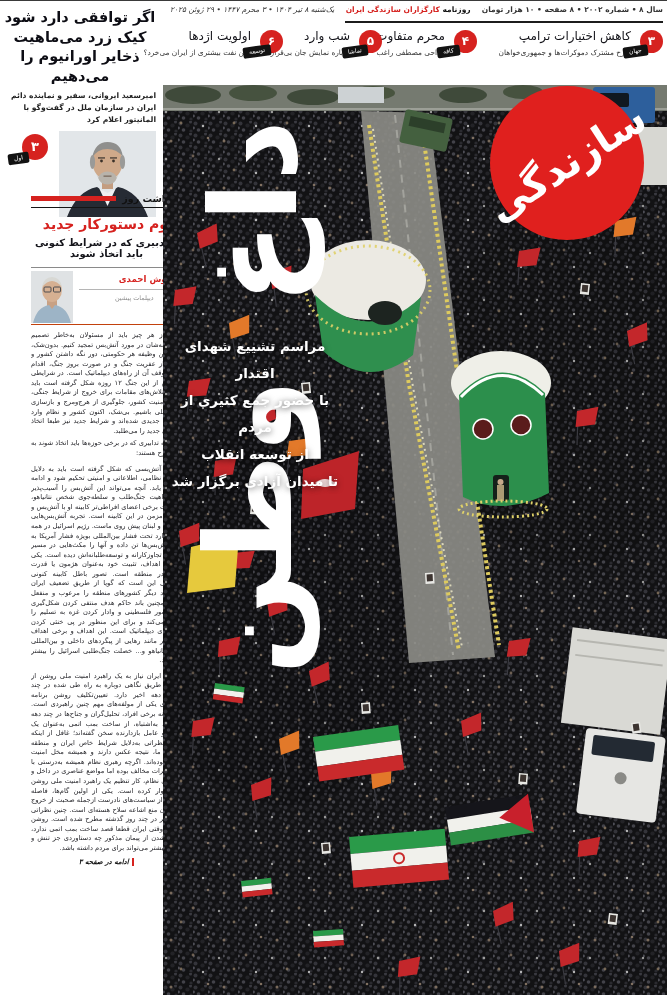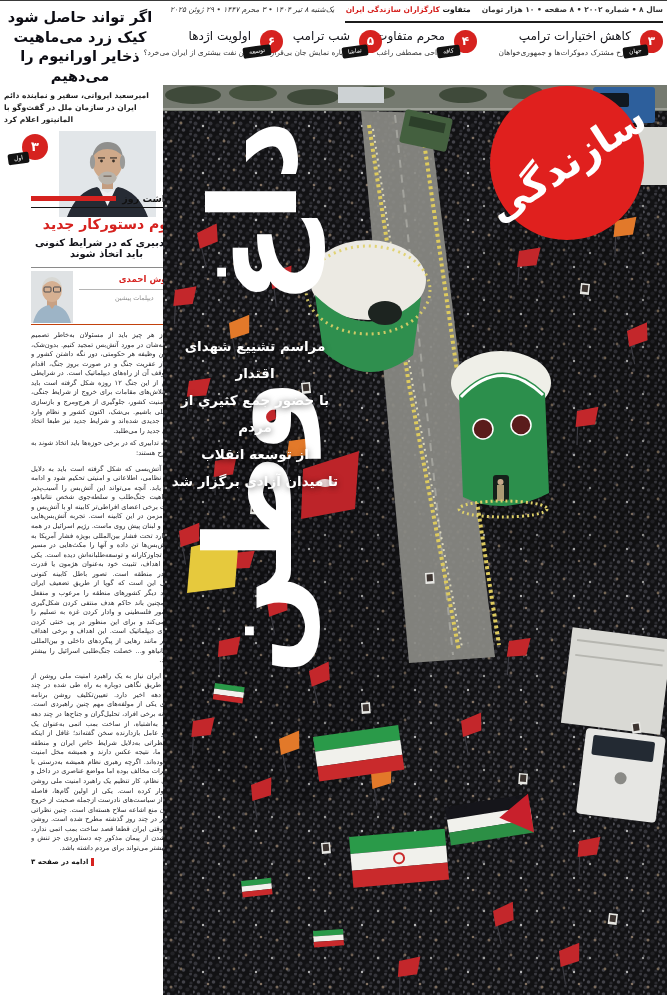--- a/index.html
+++ b/index.html
@@ -23,21 +23,21 @@
   .nav-badge { position:relative; width:27px; flex:0 0 27px; }
   .nav-circle { width:23px; height:23px; border-radius:50%; background:#d6221f; color:#fff; font-weight:bold; font-size:12px; line-height:23px; text-align:center; }
   .tag-box { position:absolute; top:16px; left:-13px; background:#121212; color:#fff; font-size:6px; line-height:1; padding:2px 6px 2.5px; border-radius:2px; transform:rotate(-8deg); white-space:nowrap; }
   .nav-text { padding-right:5px; text-align:right; }
   .nav-title { font-size:12px; font-weight:normal; color:#14141a; line-height:1.15; white-space:nowrap; }
   .nav-sub { font-size:7.4px; color:#333; margin-top:4px; white-space:nowrap; }
 
   
   .lead-story { position:absolute; top:8px; left:4px; width:152px; }
   .lead-headline { font-size:14.5px; font-weight:bold; color:#0d0d14; text-align:center; line-height:1.35; }
-  .lead-sub { margin-top:4px; font-size:7.6px; font-weight:bold; color:#222; text-align:left; line-height:1.55; }
+  .lead-sub { margin-top:4px; font-size:7.6px; font-weight:bold; color:#222; text-align:right; line-height:1.55; }
   .lead-visual { position:relative; height:88px; margin-top:5px; }
   .lead-portrait { position:absolute; right:0; top:0; width:97px; height:86px; }
   .lead-badge { position:absolute; left:14px; top:3px; width:30px; }
   .lead-badge .nav-circle { width:26px; height:26px; font-size:13px; line-height:26px; }
   .lead-badge .tag-box { top:19px; left:-10px; }
 
   
   .left-col { position:absolute; top:193px; left:4px; width:151px; height:804px; overflow:hidden;margin-left:27px; }
   .note-header { display:flex; align-items:center; gap:6px; }
   .note-bar { flex:1; height:5.5px; background:#d6221f; }
@@ -48,21 +48,21 @@
   .author-block { position:relative; margin-top:8px; border-top:1px solid #8a8a8a; border-bottom:1px solid #c2410c; height:58px; }
   .author-photo { position:absolute; left:0; top:3px; width:42px; height:52px; }
   .author-text { margin-left:48px; text-align:right; }
   .author-name { padding-top:6px; font-size:8.6px; font-weight:bold; color:#d6221f; }
   .author-mid-rule { border-bottom:1px solid #b5b5b5; margin:5px 0 4px; }
   .author-role { font-size:6.4px; color:#8d8d8d; padding-left:36px; text-align:left; }
   .article-body { margin-top:6px; font-size:6.7px; line-height:1.43; text-align:justify; color:#1f1f24; }
   .article-body p { margin-bottom:3px; }
   .num-box { float:right; width:16px; height:19px; margin:2px 0 1px 5px; background:#d6221f; color:#fff; font-size:10px; font-weight:bold; text-align:center; line-height:19px; }
   .li-item { margin-top:6px; }
-  .continuation { margin-top:3px; text-align:left; font-size:7px; font-weight:bold; color:#111; }
+  .continuation { margin-top:3px; text-align:center; font-size:7px; font-weight:bold; color:#111;font-style:italic; }
   .red-tick { display:inline-block; width:2.5px; height:8px; background:#d6221f; vertical-align:middle; margin-left:3px; }
 
   
   .photo { position:absolute; top:85px; left:163px; width:504px; height:910px; background:#141416; overflow:hidden; }
   .photo svg.scene { position:absolute; inset:0; }
   .logo-circle { position:absolute; left:327px; top:1px; width:154px; height:154px; border-radius:50%; background:#e0201e; display:flex; align-items:center; justify-content:center; }
   .logo-circle span { transform:rotate(-33deg); color:#fff; font-size:40px; font-weight:bold; white-space:nowrap; }
   .big-word { position:absolute; color:#fff; font-weight:bold; text-align:center; transform:rotate(-90deg); line-height:1; }
   .word1 { left:-33px; top:42px; width:250px; height:170px; font-size:120px; line-height:170px; }
   .word2 { left:-63px; top:362px; width:300px; height:160px; font-size:120px; line-height:160px; }
@@ -70,21 +70,21 @@
 </style>
 </head>
 <body>
 
 <div class="page">
   <div class="top-hairline"></div>
 
   <header class="masthead">
     <span class="issue-info">سال ۸ • شماره ۲۰۰۲ • ۸ صفحه • ۱۰ هزار تومان</span>
     <span class="paper-title">
-      <span>متفاوت</span>
+      <span>روزنامه</span>
       <span class="red">کارگزاران سازندگی ایران</span>
     </span>
     <span class="date-line">یک‌شنبه ۸ تیر ۱۴۰۴ • ۳ محرم ۱۴۴۷ • ۲۹ ژوئن ۲۰۲۵</span>
   </header>
   <div class="masthead-rule"></div>
 
   <nav class="nav-row">
     <div class="nav-item w1">
       <div class="nav-badge">
         <div class="nav-circle">۳</div>
@@ -104,39 +104,39 @@
         <div class="nav-title">محرم متفاوت</div>
         <div class="nav-sub">مداحی مصطفی راغب</div>
       </div>
     </div>
     <div class="nav-item w3">
       <div class="nav-badge">
         <div class="nav-circle">۵</div>
         <div class="tag-box">تماشا</div>
       </div>
       <div class="nav-text">
-        <div class="nav-title">شب ترامپ</div>
+        <div class="nav-title">شب وارد</div>
         <div class="nav-sub">درباره نمایش جان بی‌قرار</div>
       </div>
     </div>
     <div class="nav-item w4">
       <div class="nav-badge">
         <div class="nav-circle">۶</div>
         <div class="tag-box">توسعه</div>
       </div>
       <div class="nav-text">
         <div class="nav-title">اولویت اژدها</div>
         <div class="nav-sub">چین نفت بیشتری از ایران می‌خرد؟</div>
       </div>
     </div>
   </nav>
 
   <section class="lead-story">
     <div class="lead-headline">
-      <div>اگر تواند حاصل شود</div>
+      <div>اگر توافقی دارد شود</div>
       <div>کیک زرد می‌ماهیت</div>
       <div>ذخایر اورانیوم را می‌دهیم</div>
     </div>
     <div class="lead-sub">امیرسعید ایروانی، سفیر و نماینده دائم ایران در سازمان ملل در گفت‌وگو با المانیتور اعلام کرد</div>
     <div class="lead-visual">
       <svg class="lead-portrait" viewBox="0 0 97 86" xmlns="http://www.w3.org/2000/svg">
         <rect width="97" height="86" fill="#e2e6e9"></rect>
         <rect x="43" y="44" width="11" height="14" fill="#c49d80"></rect>
         <ellipse cx="48.5" cy="31" rx="15" ry="18" fill="#cfa98a"></ellipse>
         <path d="M33,27 Q36,11 48.5,11 Q62,11 64,26 Q58,18 48.5,18 Q38,18 33,27 Z" fill="#8f8f8d"></path>

